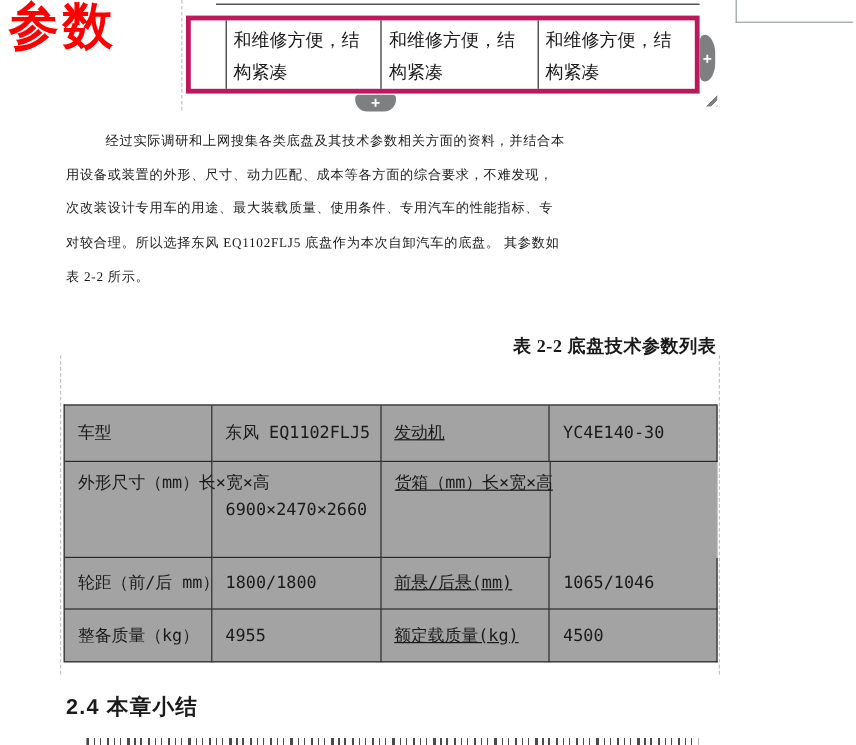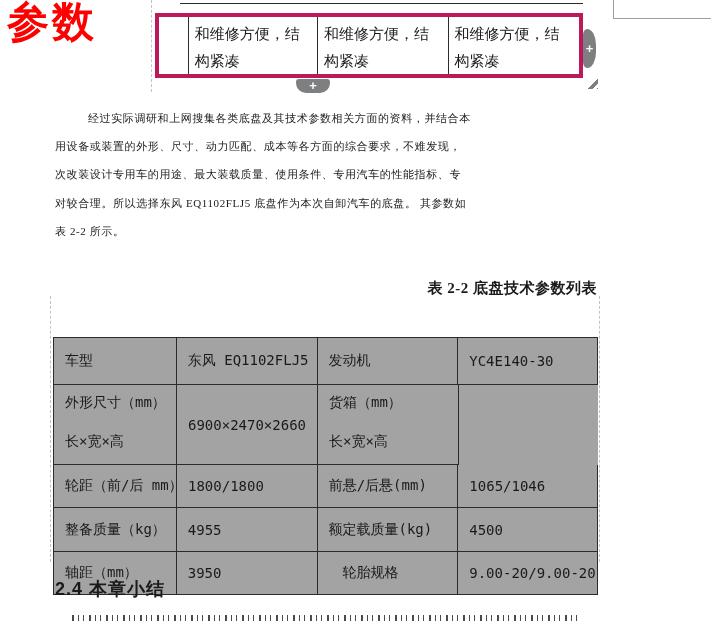--- a/index.html
+++ b/index.html
@@ -51,23 +51,23 @@
   .caption{position:absolute;left:53px;top:279px;width:544px;text-align:right;
            font-size:15px;font-weight:bold;letter-spacing:0.5px;}
 
   
   .main-table{position:absolute;left:53px;top:301px;width:545px;
               border-top:1px solid #2b2b2b;border-left:1px solid #2b2b2b;box-sizing:border-box;background:#a3a3a3;margin-top:36px;}
   .row{display:flex;}
   .cell{box-sizing:border-box;border-right:1px solid #2b2b2b;border-bottom:1px solid #2b2b2b;
         display:flex;align-items:center;padding-left:11px;font-size:14px;white-space:nowrap;
         font-family:"DejaVu Sans Mono","Liberation Serif",serif;}
-  .c0{width:123px;} .c1{width:141px;} .c2{width:141px;} .c3{width:140px;}
+  .c0{width:123px;} .c1{width:141px;} .c2{width:141px;text-decoration:underline;} .c3{width:140px;}
   .r0{height:47px;} .r1{height:80px;} .r2{height:43px;} .r3{height:44px;} .r4{height:43px;}
-  .two-line{flex-direction:column;align-items:flex-start;justify-content:space-between;
+  .two-line{flex-direction:row;align-items:flex-start;
             padding-top:9px;padding-bottom:13px;}
   .indent-more{padding-left:25px;}
 
   
   .heading{position:absolute;left:55px;top:577px;font-size:18px;font-weight:bold;
            letter-spacing:1px;font-family:Liberation Sans, sans-serif;}
 
   
   .clipped-line{position:absolute;left:72px;top:615px;width:510px;height:6px;opacity:.85;
                 background:repeating-linear-gradient(90deg,#2a2a2a 0 2px,transparent 2px 6px,
@@ -135,25 +135,19 @@
       <div class="cell c1">1800/1800</div>
       <div class="cell c2">前悬/后悬(mm)</div>
       <div class="cell c3">1065/1046</div>
     </div>
     <div class="row r3">
       <div class="cell c0">整备质量（kg）</div>
       <div class="cell c1">4955</div>
       <div class="cell c2">额定载质量(kg)</div>
       <div class="cell c3">4500</div>
     </div>
-    <div class="row r4">
-      <div class="cell c0">轴距（mm）</div>
-      <div class="cell c1">3950</div>
-      <div class="cell c2 indent-more">轮胎规格</div>
-      <div class="cell c3">9.00-20/9.00-20</div>
-    </div>
   </div>
 
   <div class="heading">2.4 本章小结</div>
 
   <div class="clipped-line"></div>
 
 </div>
 
 </body></html>

